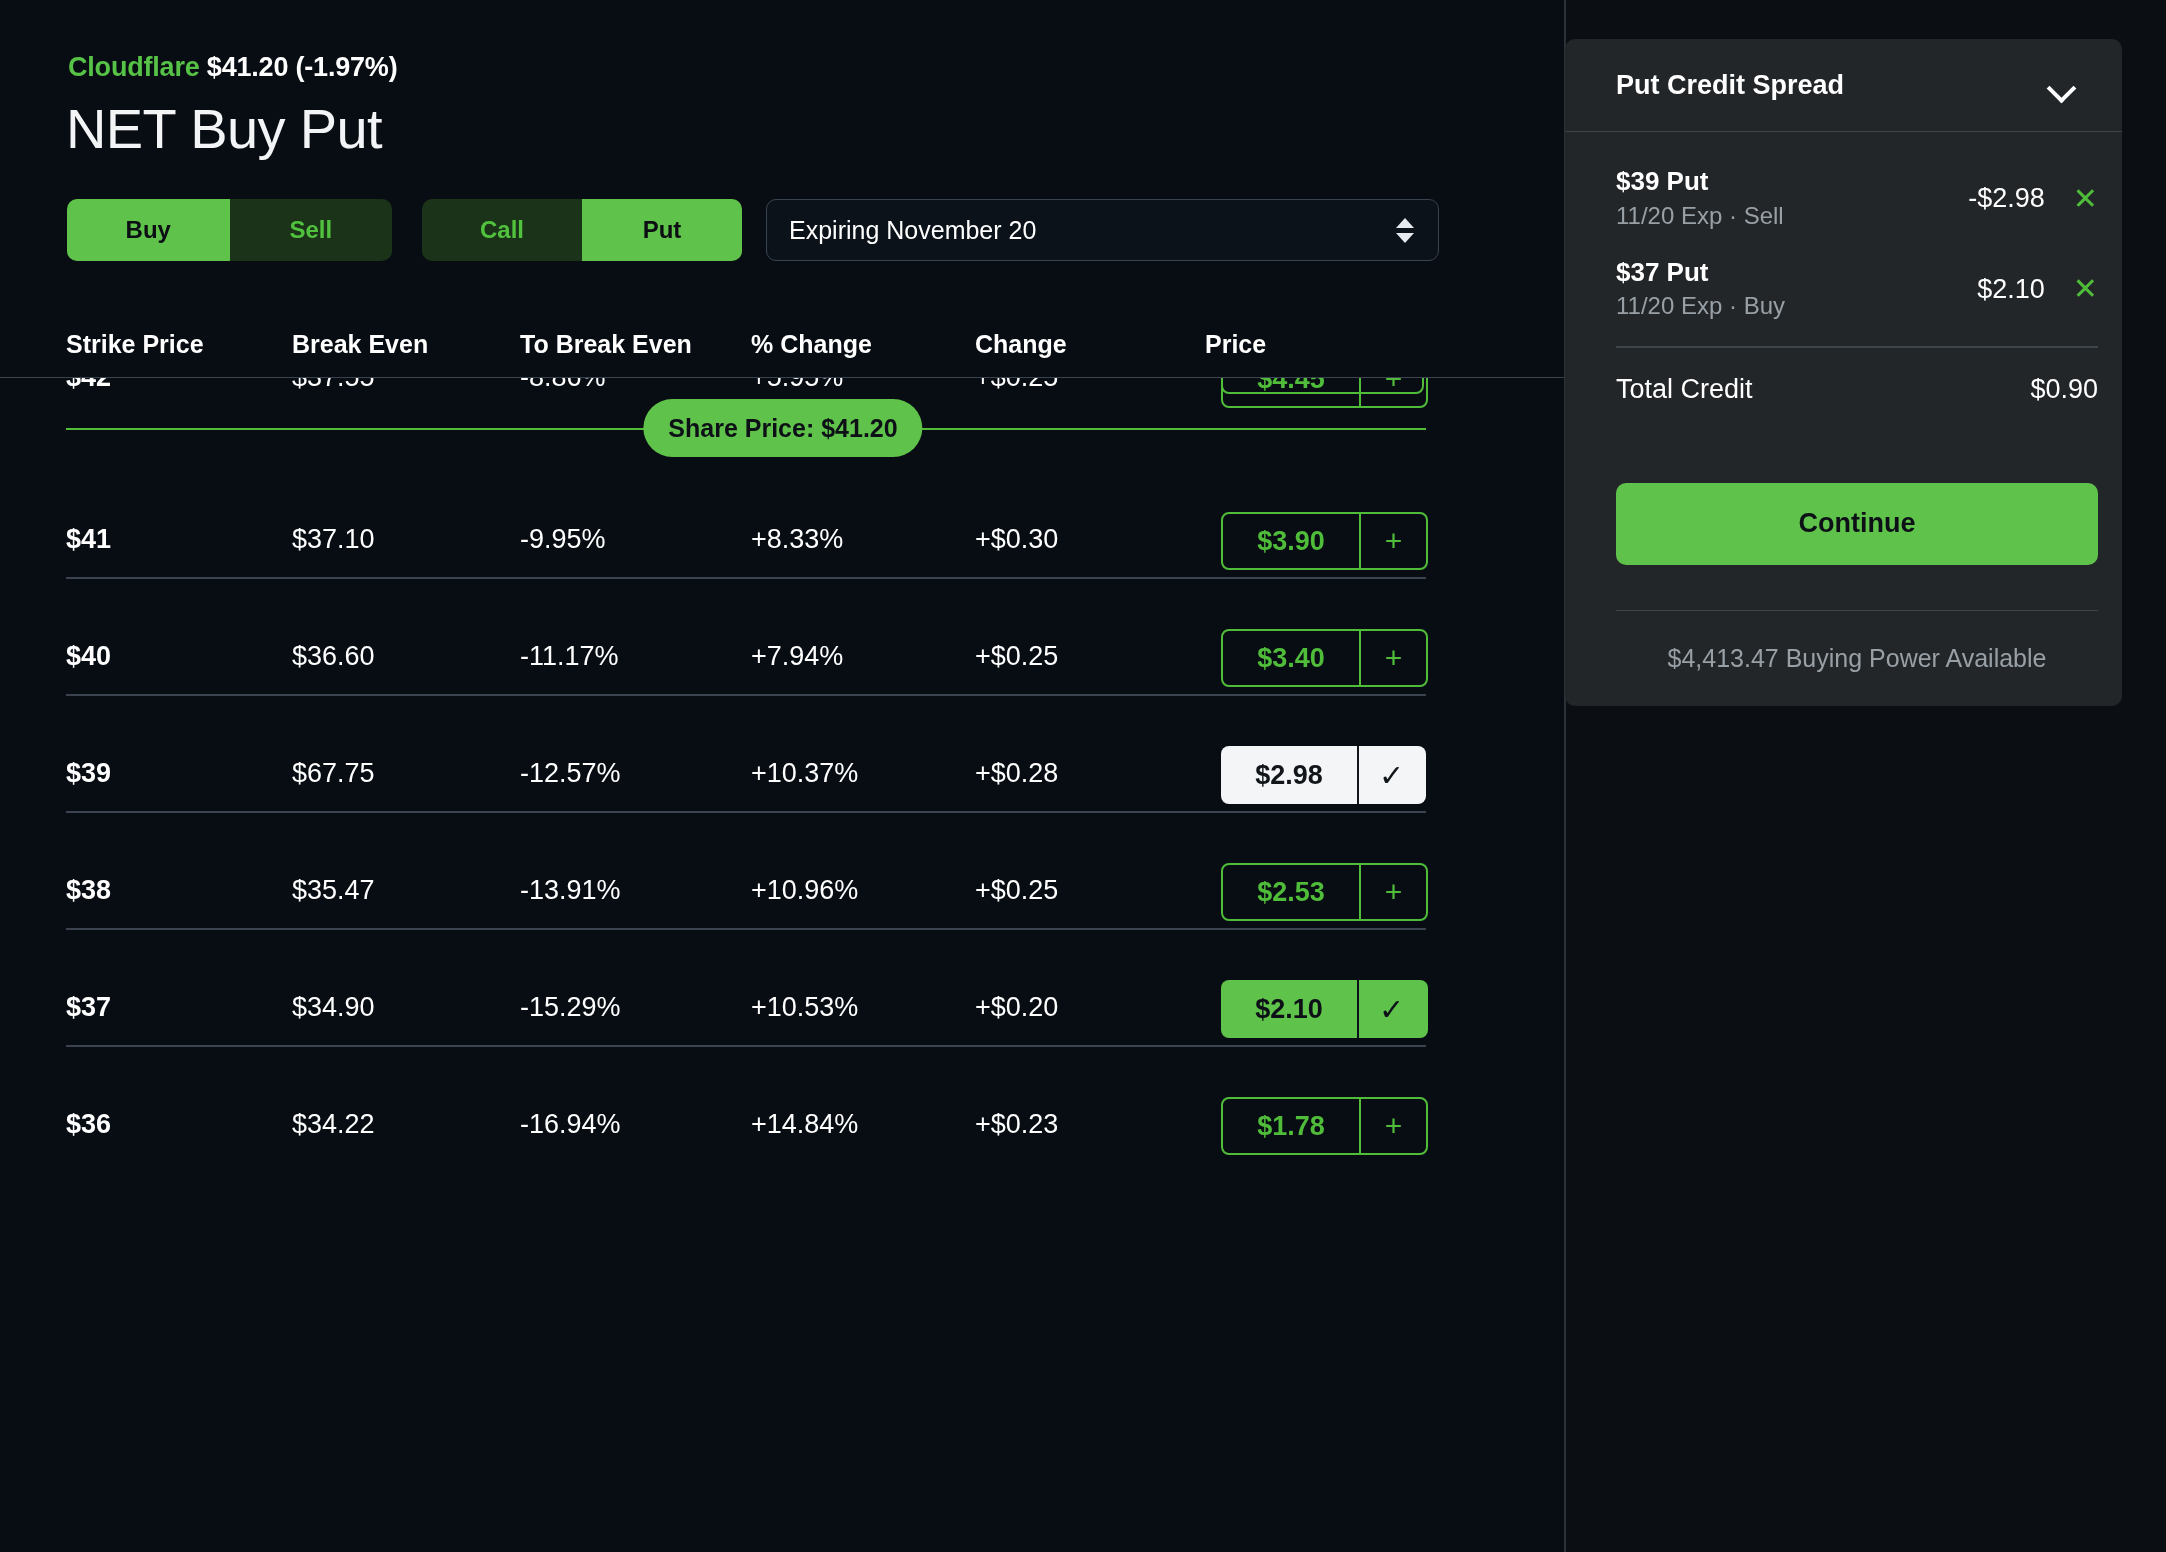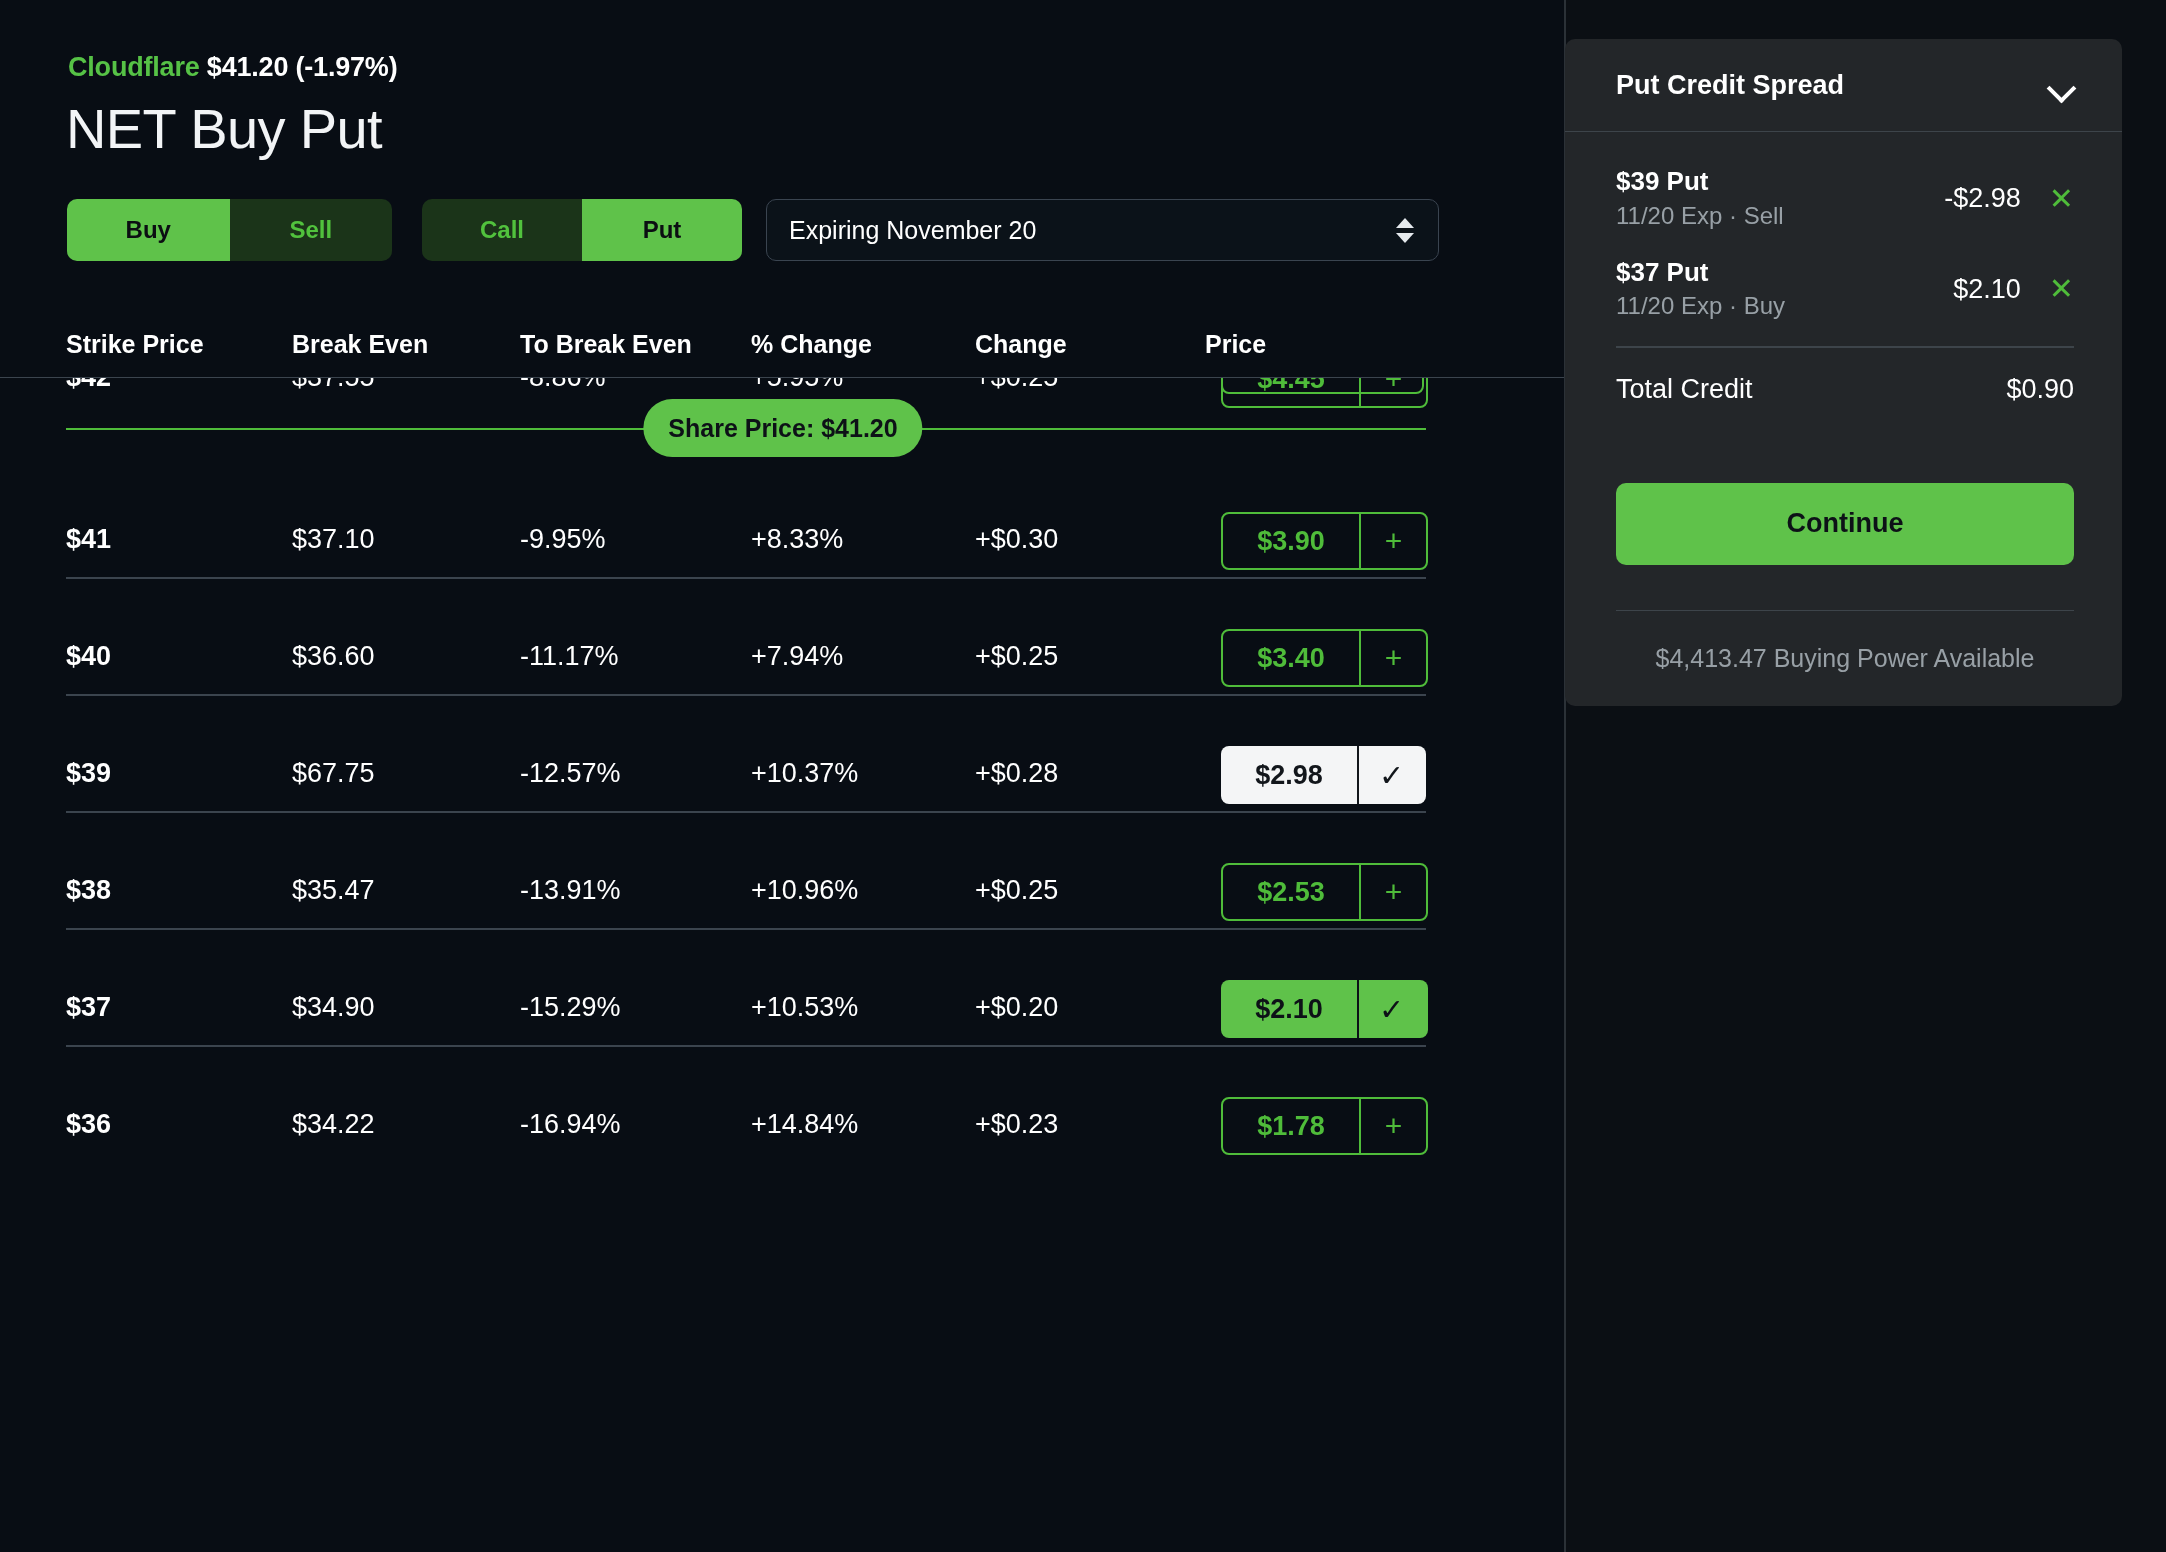--- a/index.html
+++ b/index.html
@@ -269,21 +269,21 @@
   .chev::before {
     content: "";
     position: absolute;
     left: 3px; top: 0;
     width: 17px; height: 17px;
     border-right: 4px solid #ffffff;
     border-bottom: 4px solid #ffffff;
     transform: rotate(45deg);
   }
 
-  .card-body { padding: 33px 48px 0 51px; }
+  .card-body { padding: 33px 24px 0 51px; }
 
   .leg {
     display: flex;
     align-items: flex-start;
     margin-bottom: 26px;
   }
   .leg-left { flex: 1; }
   .leg-name {
     font-size: 26px; font-weight: 700; color: #ffffff;
     line-height: 1.25;

